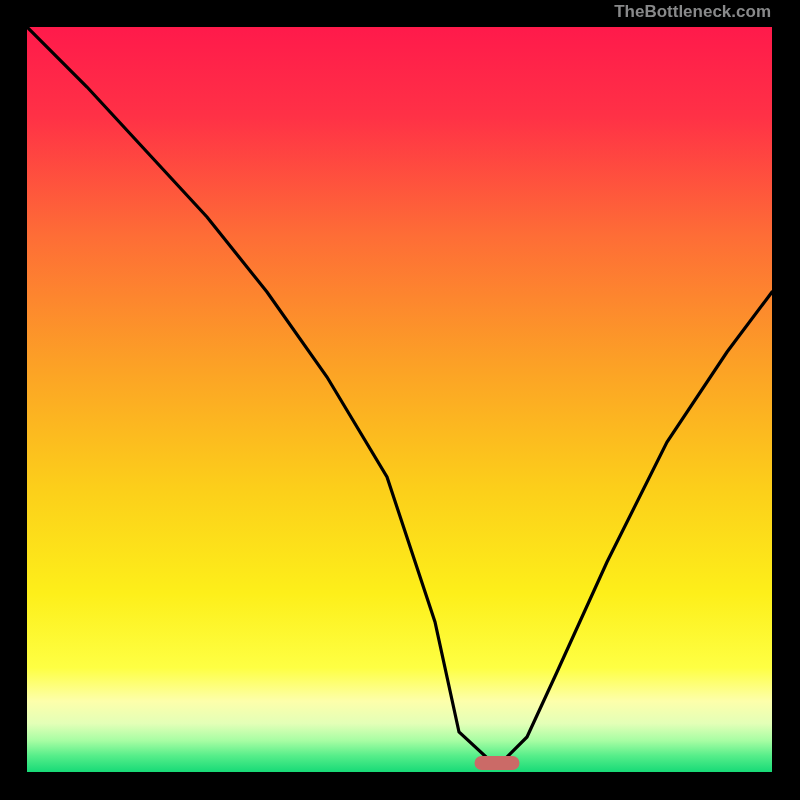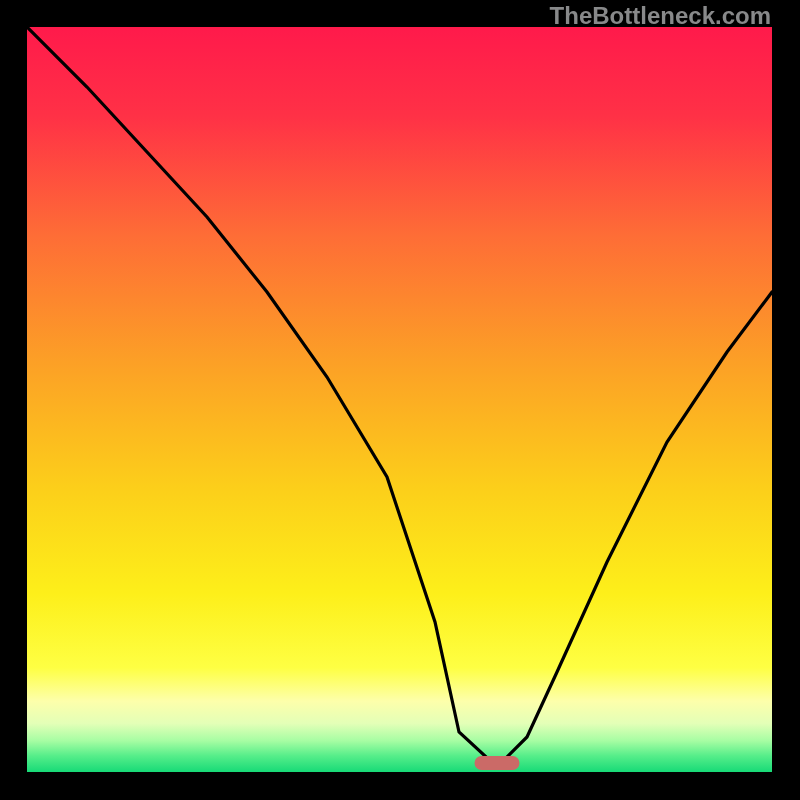--- a/index.html
+++ b/index.html
@@ -52,21 +52,21 @@
     height: 14px;
     border-radius: 7px;
     background: #cb6a67;
     transform: translate(-50%, -50%);
   }
   .watermark {
     position: absolute;
     right: 29px;
     top: 2px;
     font-family: Arial, Helvetica, sans-serif;
-    font-size: 24px;
+    font-size: 17px;
     font-weight: bold;
     color: #88898a;
     letter-spacing: 0px;
   }
 </style>
 </head>
 <body>
 
 <div class="frame">
 

